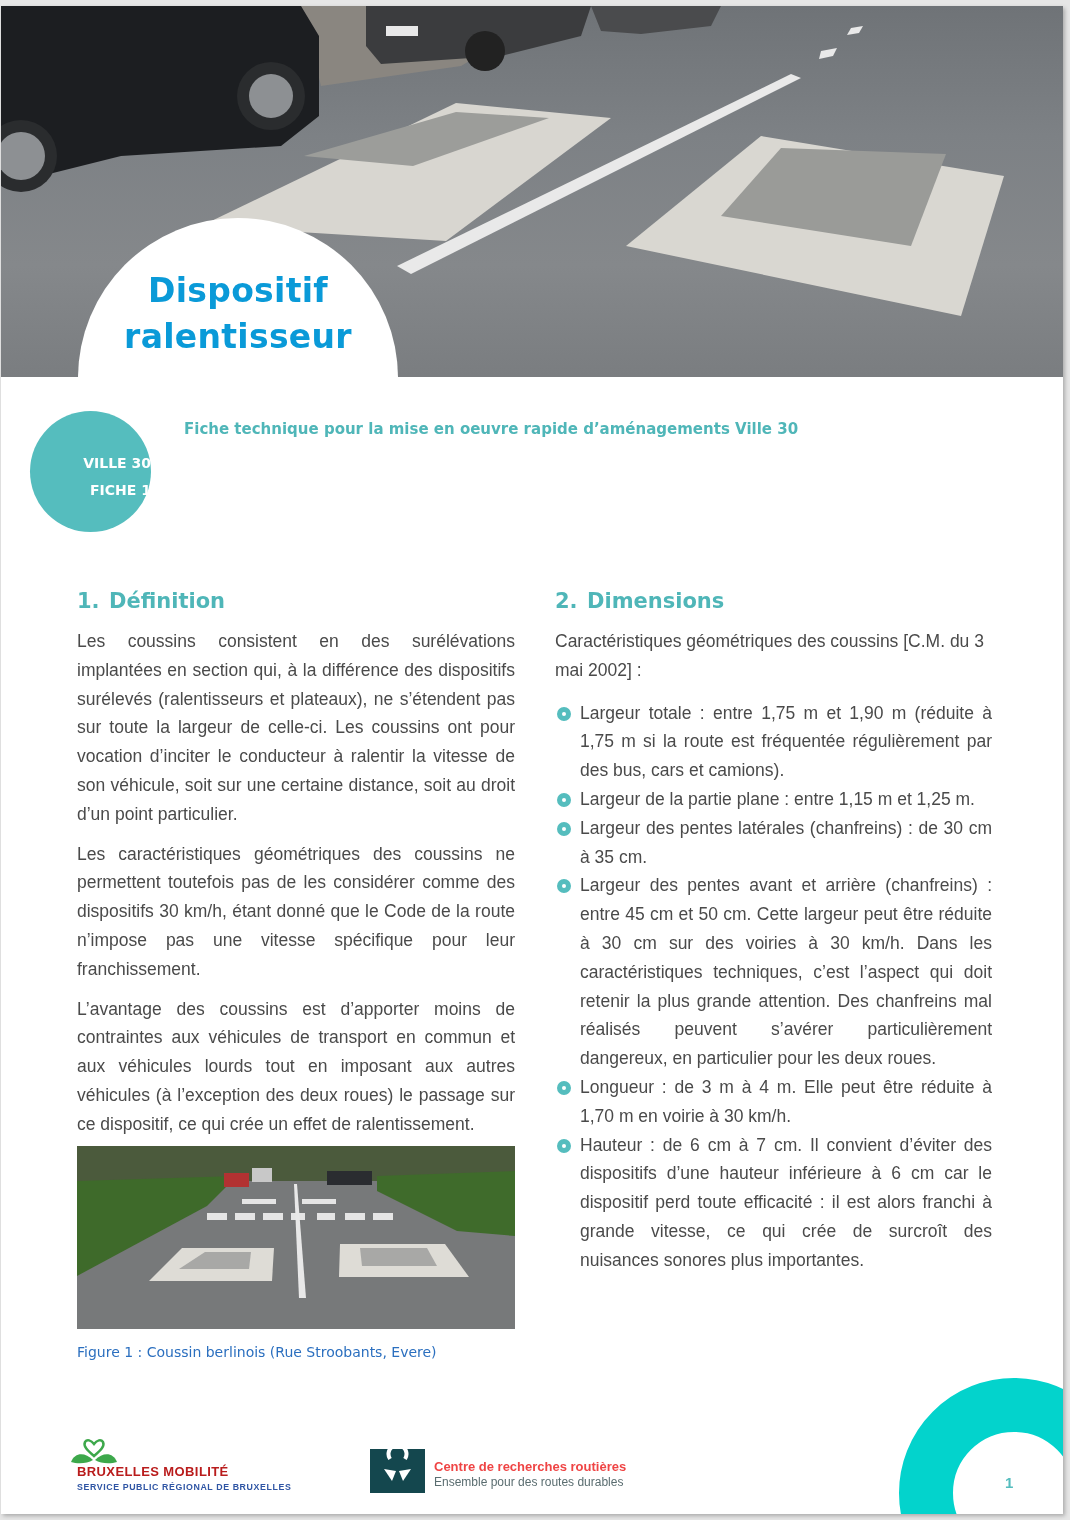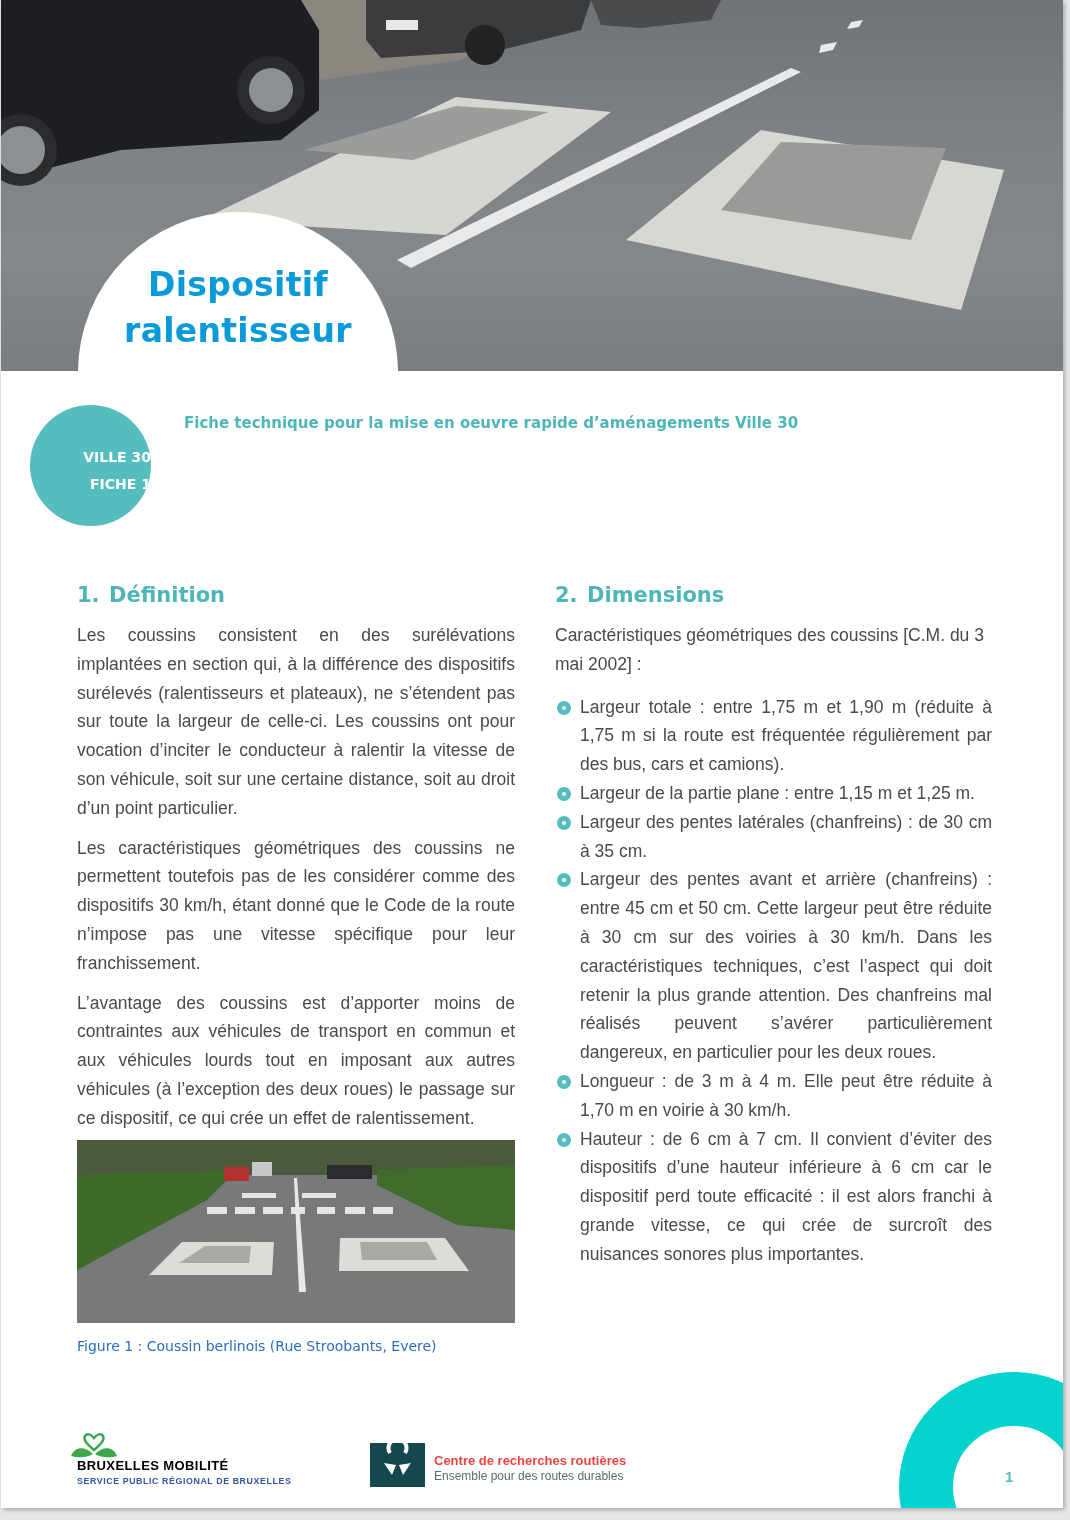--- a/index.html
+++ b/index.html
@@ -2,21 +2,21 @@
 <html><head>
 <meta charset="utf-8">
 <style>
   html, body { margin: 0; padding: 0; }
   body {
     width: 1070px; height: 1520px; background: #e6e6e6;
     position: relative; overflow: hidden;
     font-family: "Liberation Sans", "DejaVu Sans", sans-serif;
   }
   .page {
-    position: absolute; left: 1px; top: 0; width: 1062px; height: 1508px;
+    position: absolute; left: 1px; top: 6px; width: 1062px; height: 1508px;
     background: #ffffff; overflow: hidden;
     box-shadow: 2px 2px 4px rgba(0,0,0,0.25);
   }
   
   .hero { position: absolute; left: 0; top: 0; width: 1062px; height: 371px; overflow: hidden;
     background: linear-gradient(180deg, #6f7377 0%, #7d8185 35%, #85888b 70%, #7a7d80 100%); }
   .hero svg { position: absolute; left: 0; top: 0; }
   .hero-circle {
     position: absolute; left: 77px; top: 212px; width: 320px; height: 320px; border-radius: 50%;
     background: #ffffff;
@@ -67,21 +67,21 @@
   }
   .bullet-dot.ring { background: #55bdbe; }
   .bullet-dot.ring::after { background: #fff; left: 2px; top: 2px; width: 4px; height: 4px; }
   
   .figure { position: absolute; left: 76px; top: 1140px; width: 438px; height: 183px; overflow: hidden;
     background: #6e7072; }
   .caption { position: absolute; left: 76px; top: 1338px; color: #2b6fbf; font-size: 14px;
     font-family: "DejaVu Sans", sans-serif; }
   
   .bm-logo { position: absolute; left: 68px; top: 1432px; }
-  .bm-name { position: absolute; left: 76px; top: 1458px; color: #000000; font-weight: bold; font-size: 13px; letter-spacing: 0.4px; }
+  .bm-name { position: absolute; left: 76px; top: 1458px; color: #b91c1c; font-weight: bold; font-size: 13px; letter-spacing: 0.4px; }
   .bm-sub { position: absolute; left: 76px; top: 1476px; color: #2f55a4; font-weight: bold; font-size: 8.8px; letter-spacing: 0.6px; }
   .crr-logo { position: absolute; left: 369px; top: 1443px; width: 55px; height: 44px; background: #14474e; }
   .crr-name { position: absolute; left: 433px; top: 1453px; color: #ef4444; font-weight: bold; font-size: 13px; }
   .crr-sub { position: absolute; left: 433px; top: 1469px; color: #5a6d70; font-size: 12px; }
   .ring-deco {
     position: absolute; left: 898px; top: 1372px; width: 230px; height: 230px; border-radius: 50%;
     border: 54px solid #03d3cc; box-sizing: border-box; background: transparent;
   }
   .page-num { position: absolute; left: 1004px; top: 1468px; color: #55bdbe; font-weight: bold; font-size: 15px; }
 </style>

